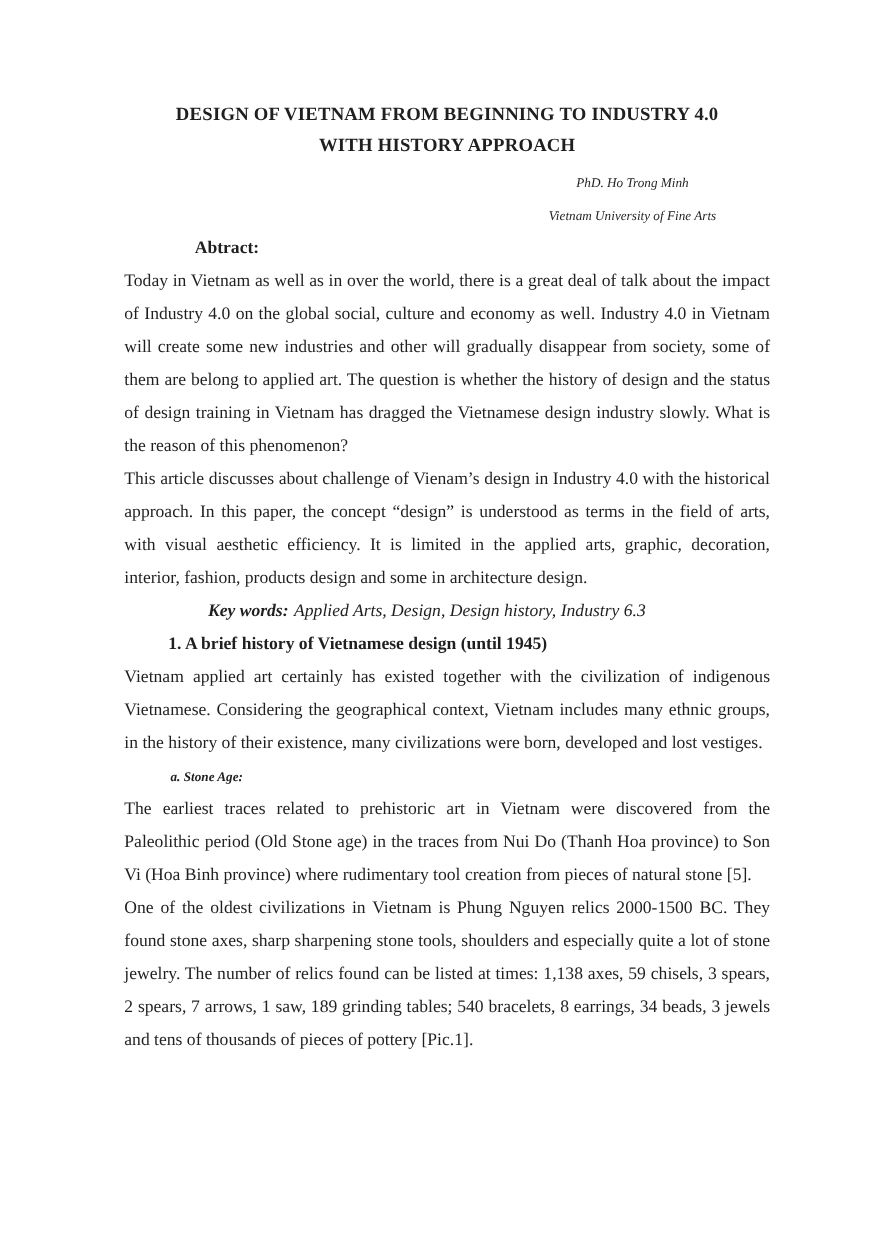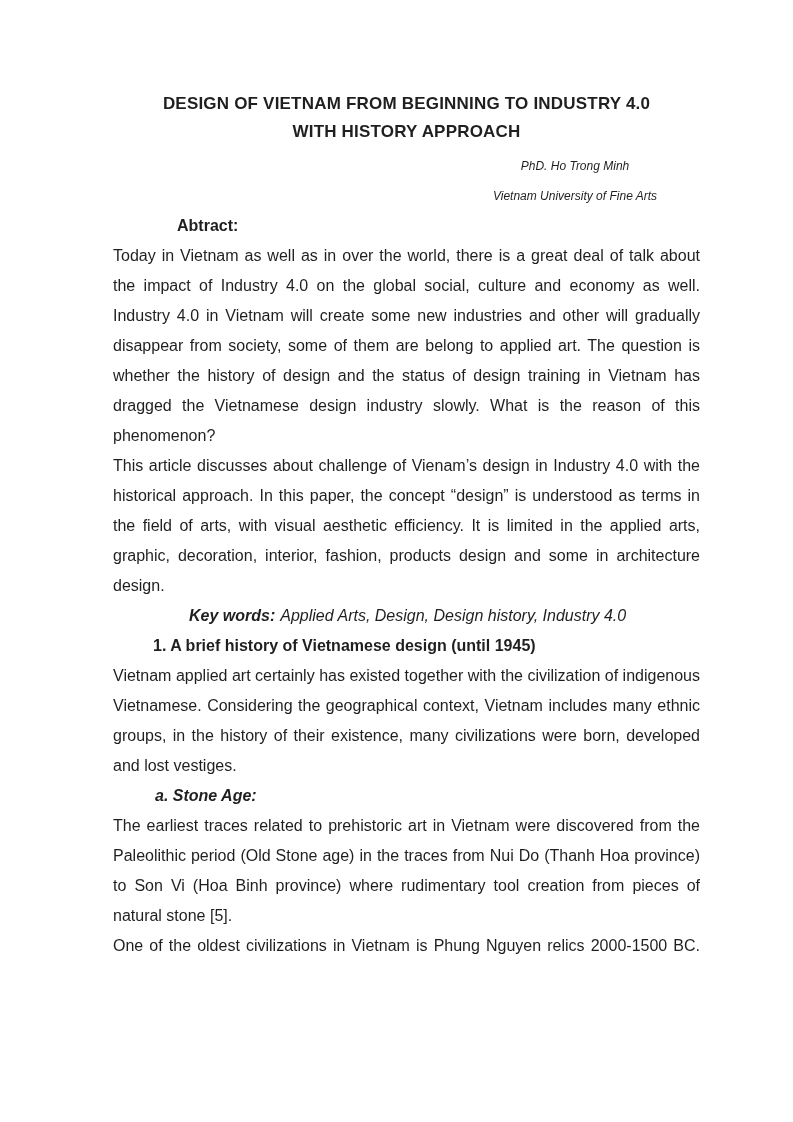--- a/index.html
+++ b/index.html
@@ -5,21 +5,21 @@
   html, body {
     margin: 0;
     padding: 0;
     background: #ffffff;
   }
   .page {
     position: relative;
     width: 793px;
     height: 960px;
     background: #ffffff;
-    font-family: Liberation Sans, sans-serif;
+    font-family: Liberation Serif, serif;
     color: #1f1f1f;
     overflow: hidden;
     box-sizing: border-box;
   }
   .content {
     padding: 90px 93px 0 113px;
   }
   .title {
     margin: 0;
     font-size: 17px;
@@ -61,21 +61,21 @@
     margin-left: 26px;
   }
   .sec-heading {
     margin: 0;
     font-size: 16px;
     font-weight: bold;
     line-height: 30px;
     text-indent: 40px;
   }
   .sub-heading {
-    font-size: 16px;
+    font-size: 12px;
     font-weight: bold;
     font-style: italic;
     line-height: 30px;
     text-indent: 42px;
   }
   .page-number {
     position: absolute;
     left: 684px;
     top: 1048px;
     font-size: 16px;
@@ -98,21 +98,21 @@
       <div>Vietnam University of Fine Arts</div>
     </div>
 
     <div class="abstract-label">Abtract:</div>
 
     <p class="body-par">Today in Vietnam as well as in over the world, there is a great deal of talk about the impact of Industry 4.0 on the global social, culture and economy as well. Industry 4.0 in Vietnam will create some new industries and other will gradually disappear from society, some of them are belong to applied art. The question is whether the history of design and the status of design training in Vietnam has dragged the Vietnamese design industry slowly. What is the reason of this phenomenon?</p>
 
     <p class="body-par">This article discusses about challenge of Vienam’s design in Industry 4.0 with the historical approach. In this paper, the concept “design” is understood as terms in the field of arts, with visual aesthetic efficiency. It is limited in the applied arts, graphic, decoration, interior, fashion,  products design and some in architecture design.</p>
 
     <div class="keywords">
-      <span class="kw-label">Key words:</span><span class="kw-text">Applied Arts, Design, Design history, Industry 4.0</span>
+      <span class="kw-label">Key words:</span><span class="kw-text">Applied Arts, Design, Design history, Industry 6.3</span>
     </div>
 
     <h2 class="sec-heading">1. A brief history of Vietnamese design (until 1945)</h2>
 
     <p class="body-par">Vietnam applied art certainly has existed together with the civilization of indigenous Vietnamese. Considering the geographical context, Vietnam includes many ethnic groups, in the history of their existence, many civilizations were born, developed and lost vestiges.</p>
 
     <div class="sub-heading">a. Stone Age:</div>
 
     <p class="body-par">The earliest traces related to prehistoric art in Vietnam were discovered from the Paleolithic period (Old Stone age) in the traces from Nui Do (Thanh Hoa province) to Son Vi (Hoa Binh province) where rudimentary tool creation from pieces of natural stone [5].</p>
 

